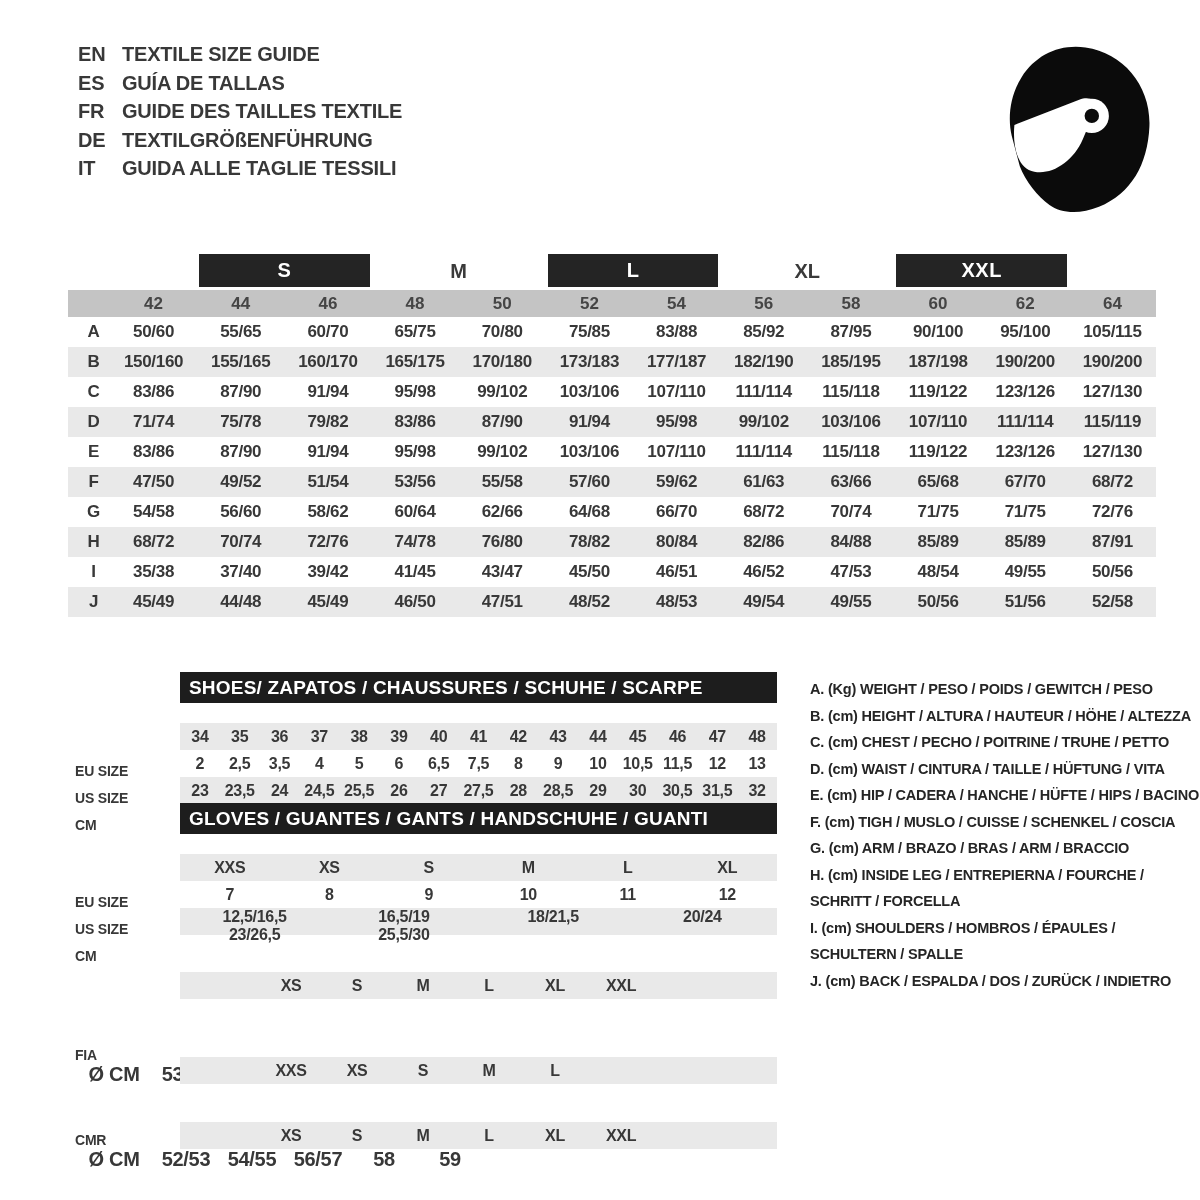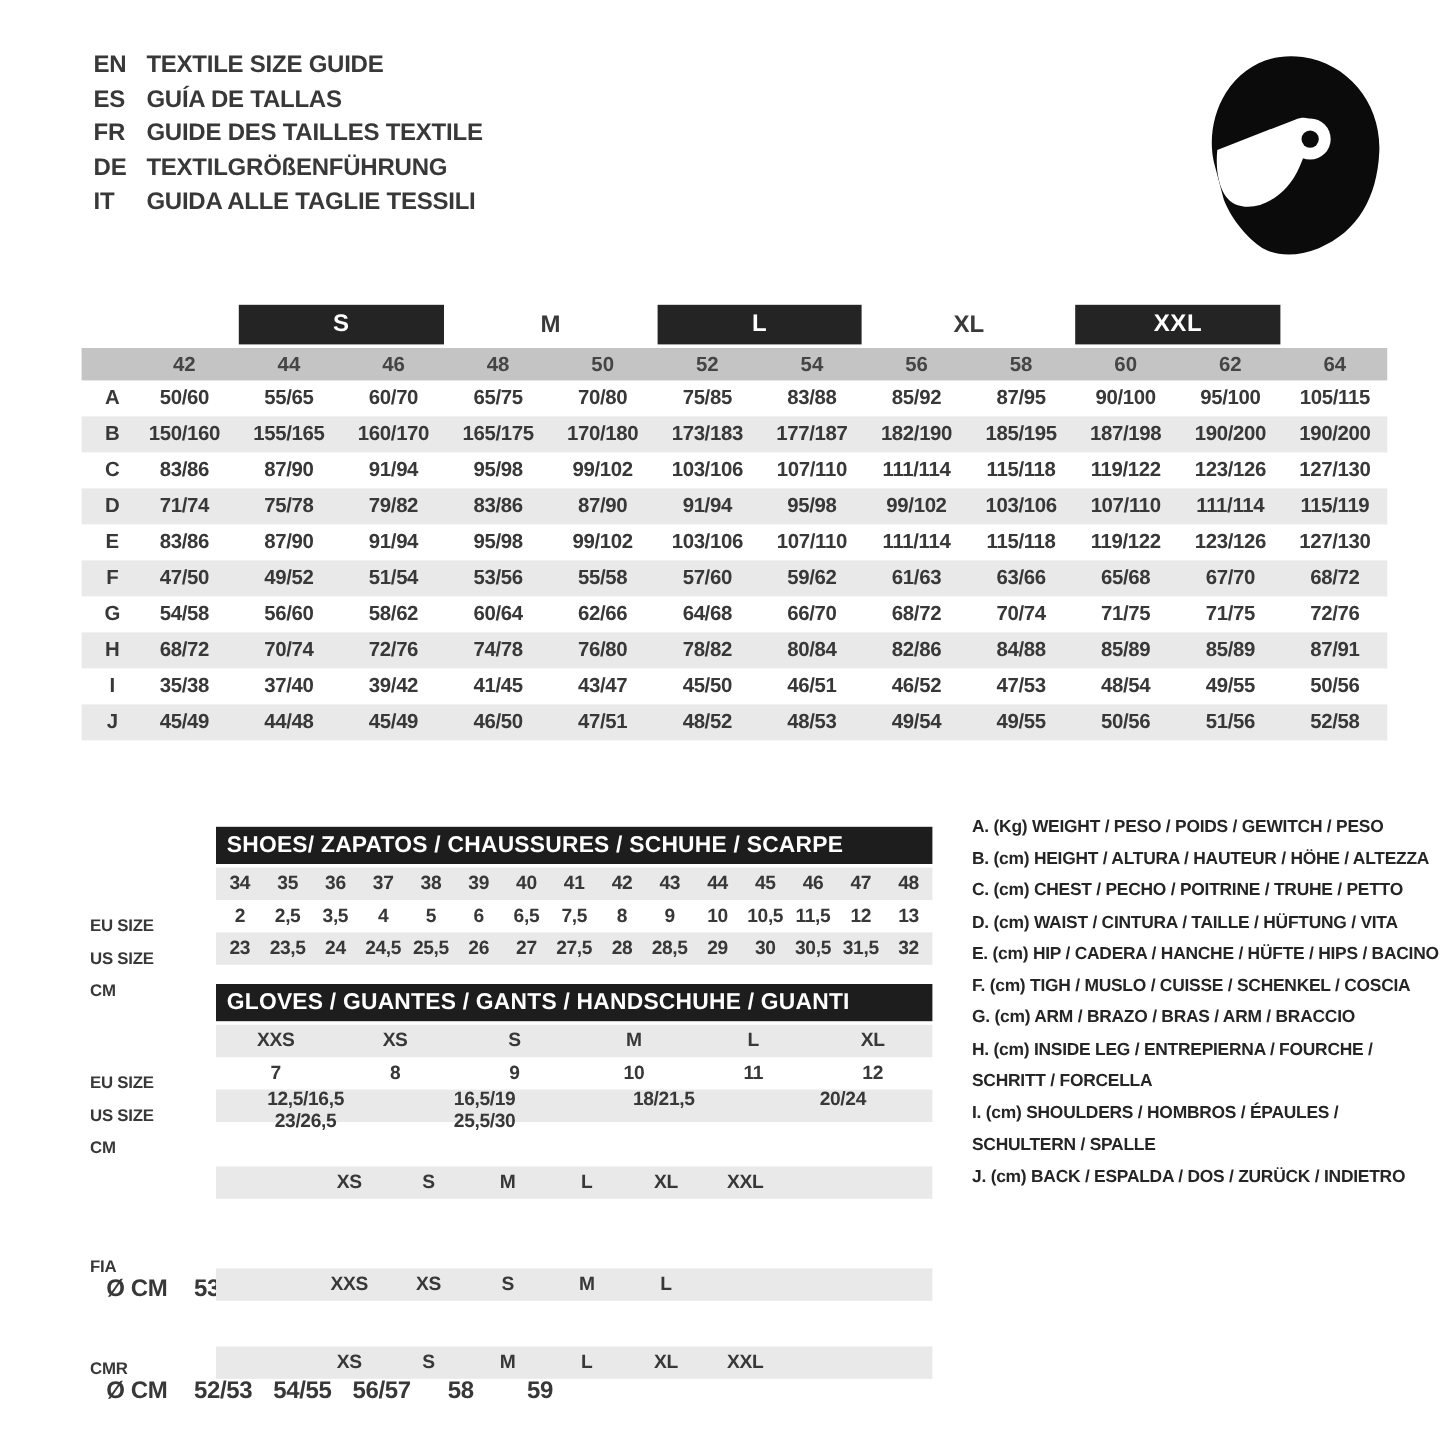--- a/index.html
+++ b/index.html
@@ -33,21 +33,21 @@
   .cell { text-align:center; }
 
   
   .section { position:absolute; left:75px; width:702px; }
   #shoes-section  { top:672px; }
   #gloves-section { top:803px; }
   #helmet-section { top:921px; }
   .sec-row { display:flex; }
   .sec-label { width:105px; display:flex; align-items:center; font-size:14px; letter-spacing:-0.2px;margin-top:48px; }
   .sec-body { width:597px; box-sizing:border-box; }
-  .title-row { margin-bottom:3px;align-items:flex-end; }
+  .title-row { margin-bottom:3px; }
   .title-row .sec-body {
     height:31px; background:#1d1d1d; color:#ffffff; display:flex; align-items:center;
     padding-left:9px; font-size:19px; letter-spacing:0.2px;
   }
   .data-row { height:27px; }
   .data-row .sec-body { display:grid; align-items:center; font-size:16px; height:100%; letter-spacing:-0.3px; }
   .data-row.shaded .sec-body { background:#e9e9e9; }
   .helm-values { height:30px;flex-direction:column; }
   .helm-values .sec-body { display:grid; align-items:center; font-size:20px; height:100%; letter-spacing:-0.3px; }
   .spacer28 { height:28px; }

